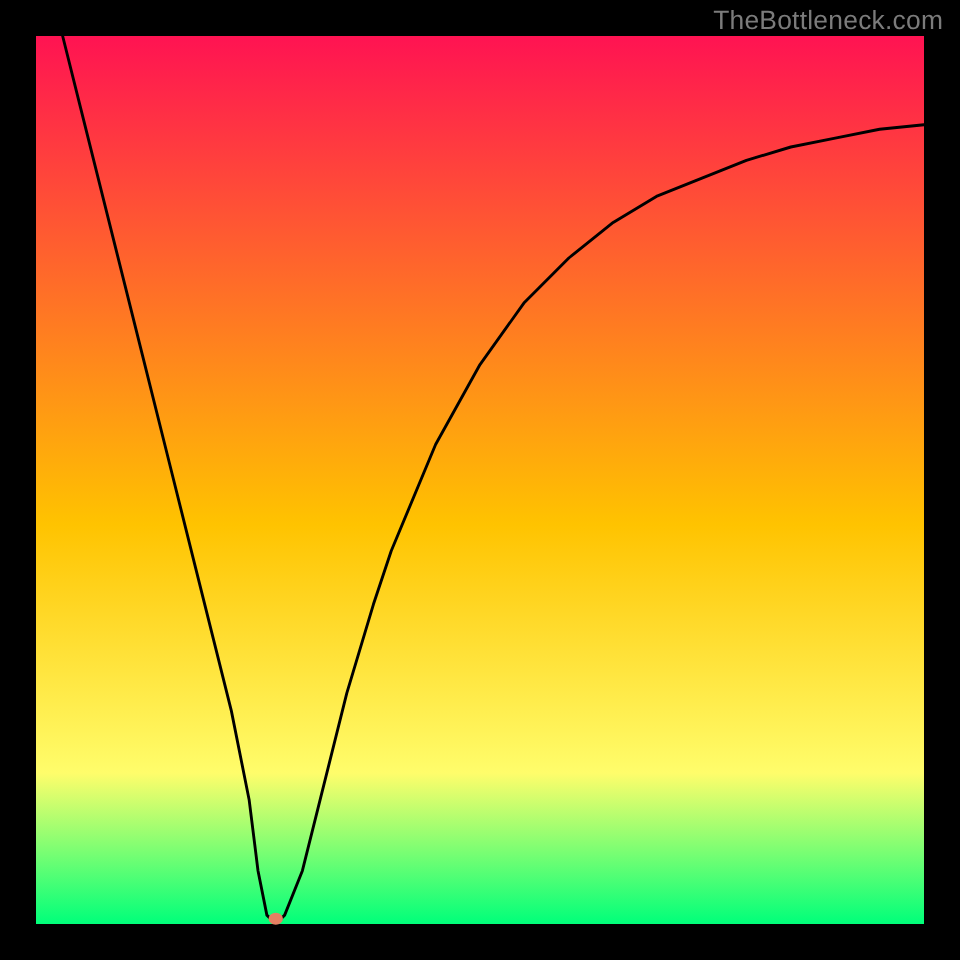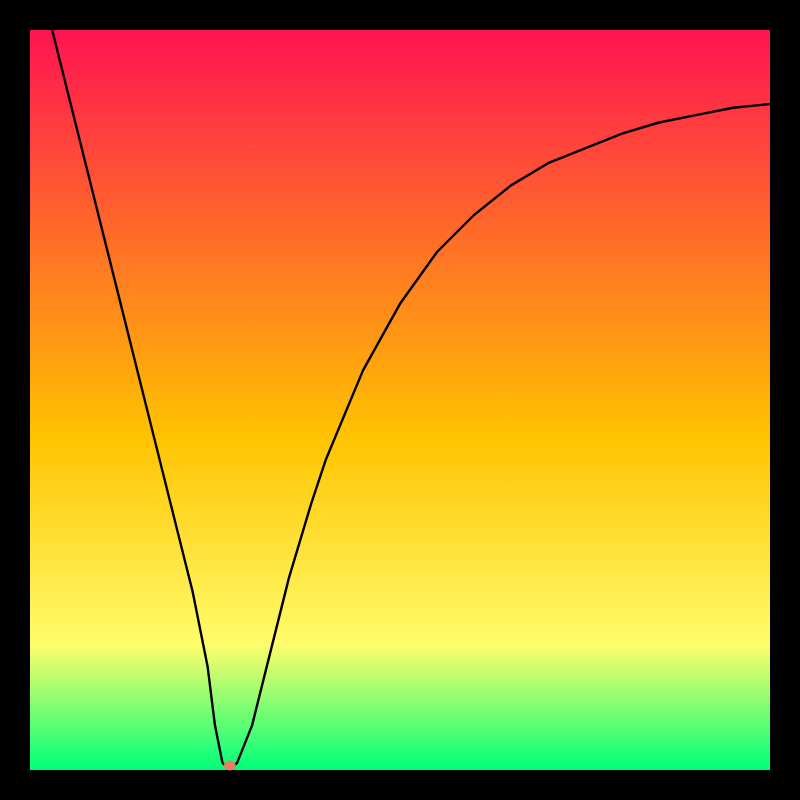--- a/index.html
+++ b/index.html
@@ -33,20 +33,21 @@
     width: 800px;
     height: 800px;
     display: block;
   }
 </style>
 </head>
 <body>
 
 <div class="container">
 
+  <div class="watermark">TheBottleneck.com</div>
 
   <svg class="chart" viewBox="0 0 800 800">
     <defs>
       <linearGradient id="bg-grad" x1="0" y1="0" x2="0" y2="1">
         <stop id="g-stop-0" offset="0%" stop-color="#ff1352"></stop>
         <stop id="g-stop-1" offset="55%" stop-color="#ffc300"></stop>
         <stop id="g-stop-2" offset="83%" stop-color="#fffd6b"></stop>
         <stop id="g-stop-3" offset="100%" stop-color="#00ff7a"></stop>
       </linearGradient>
     </defs>

